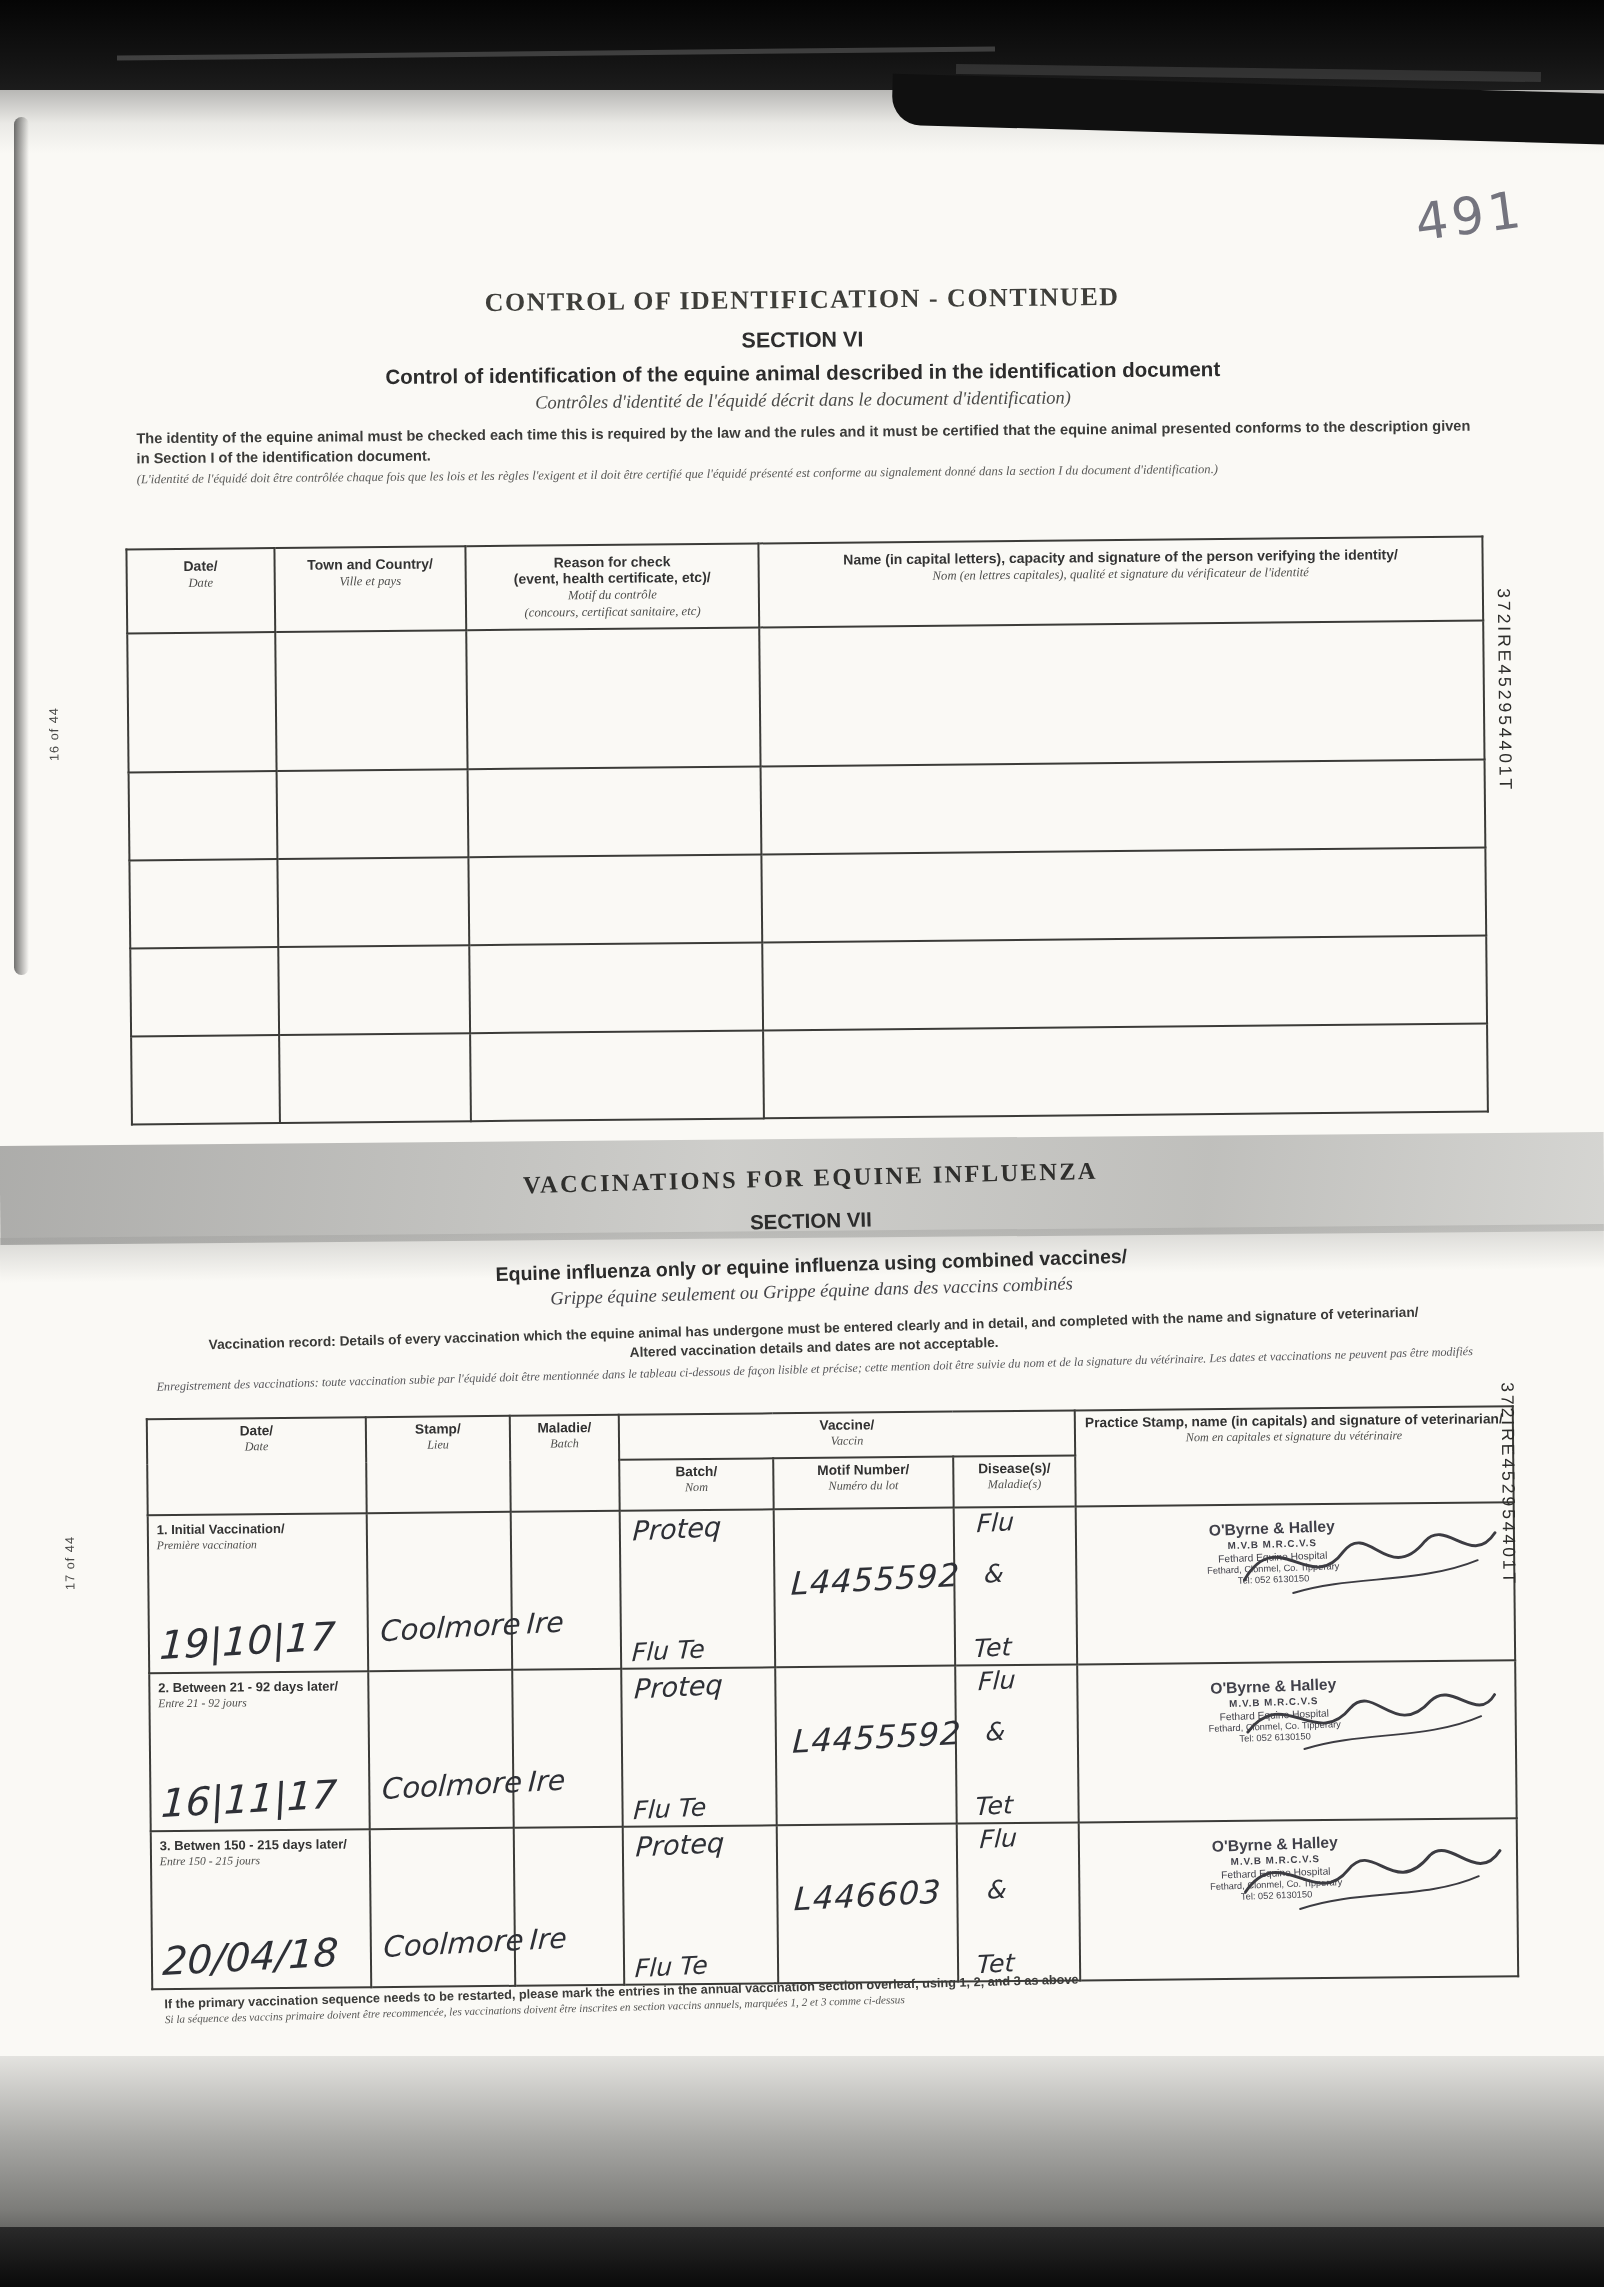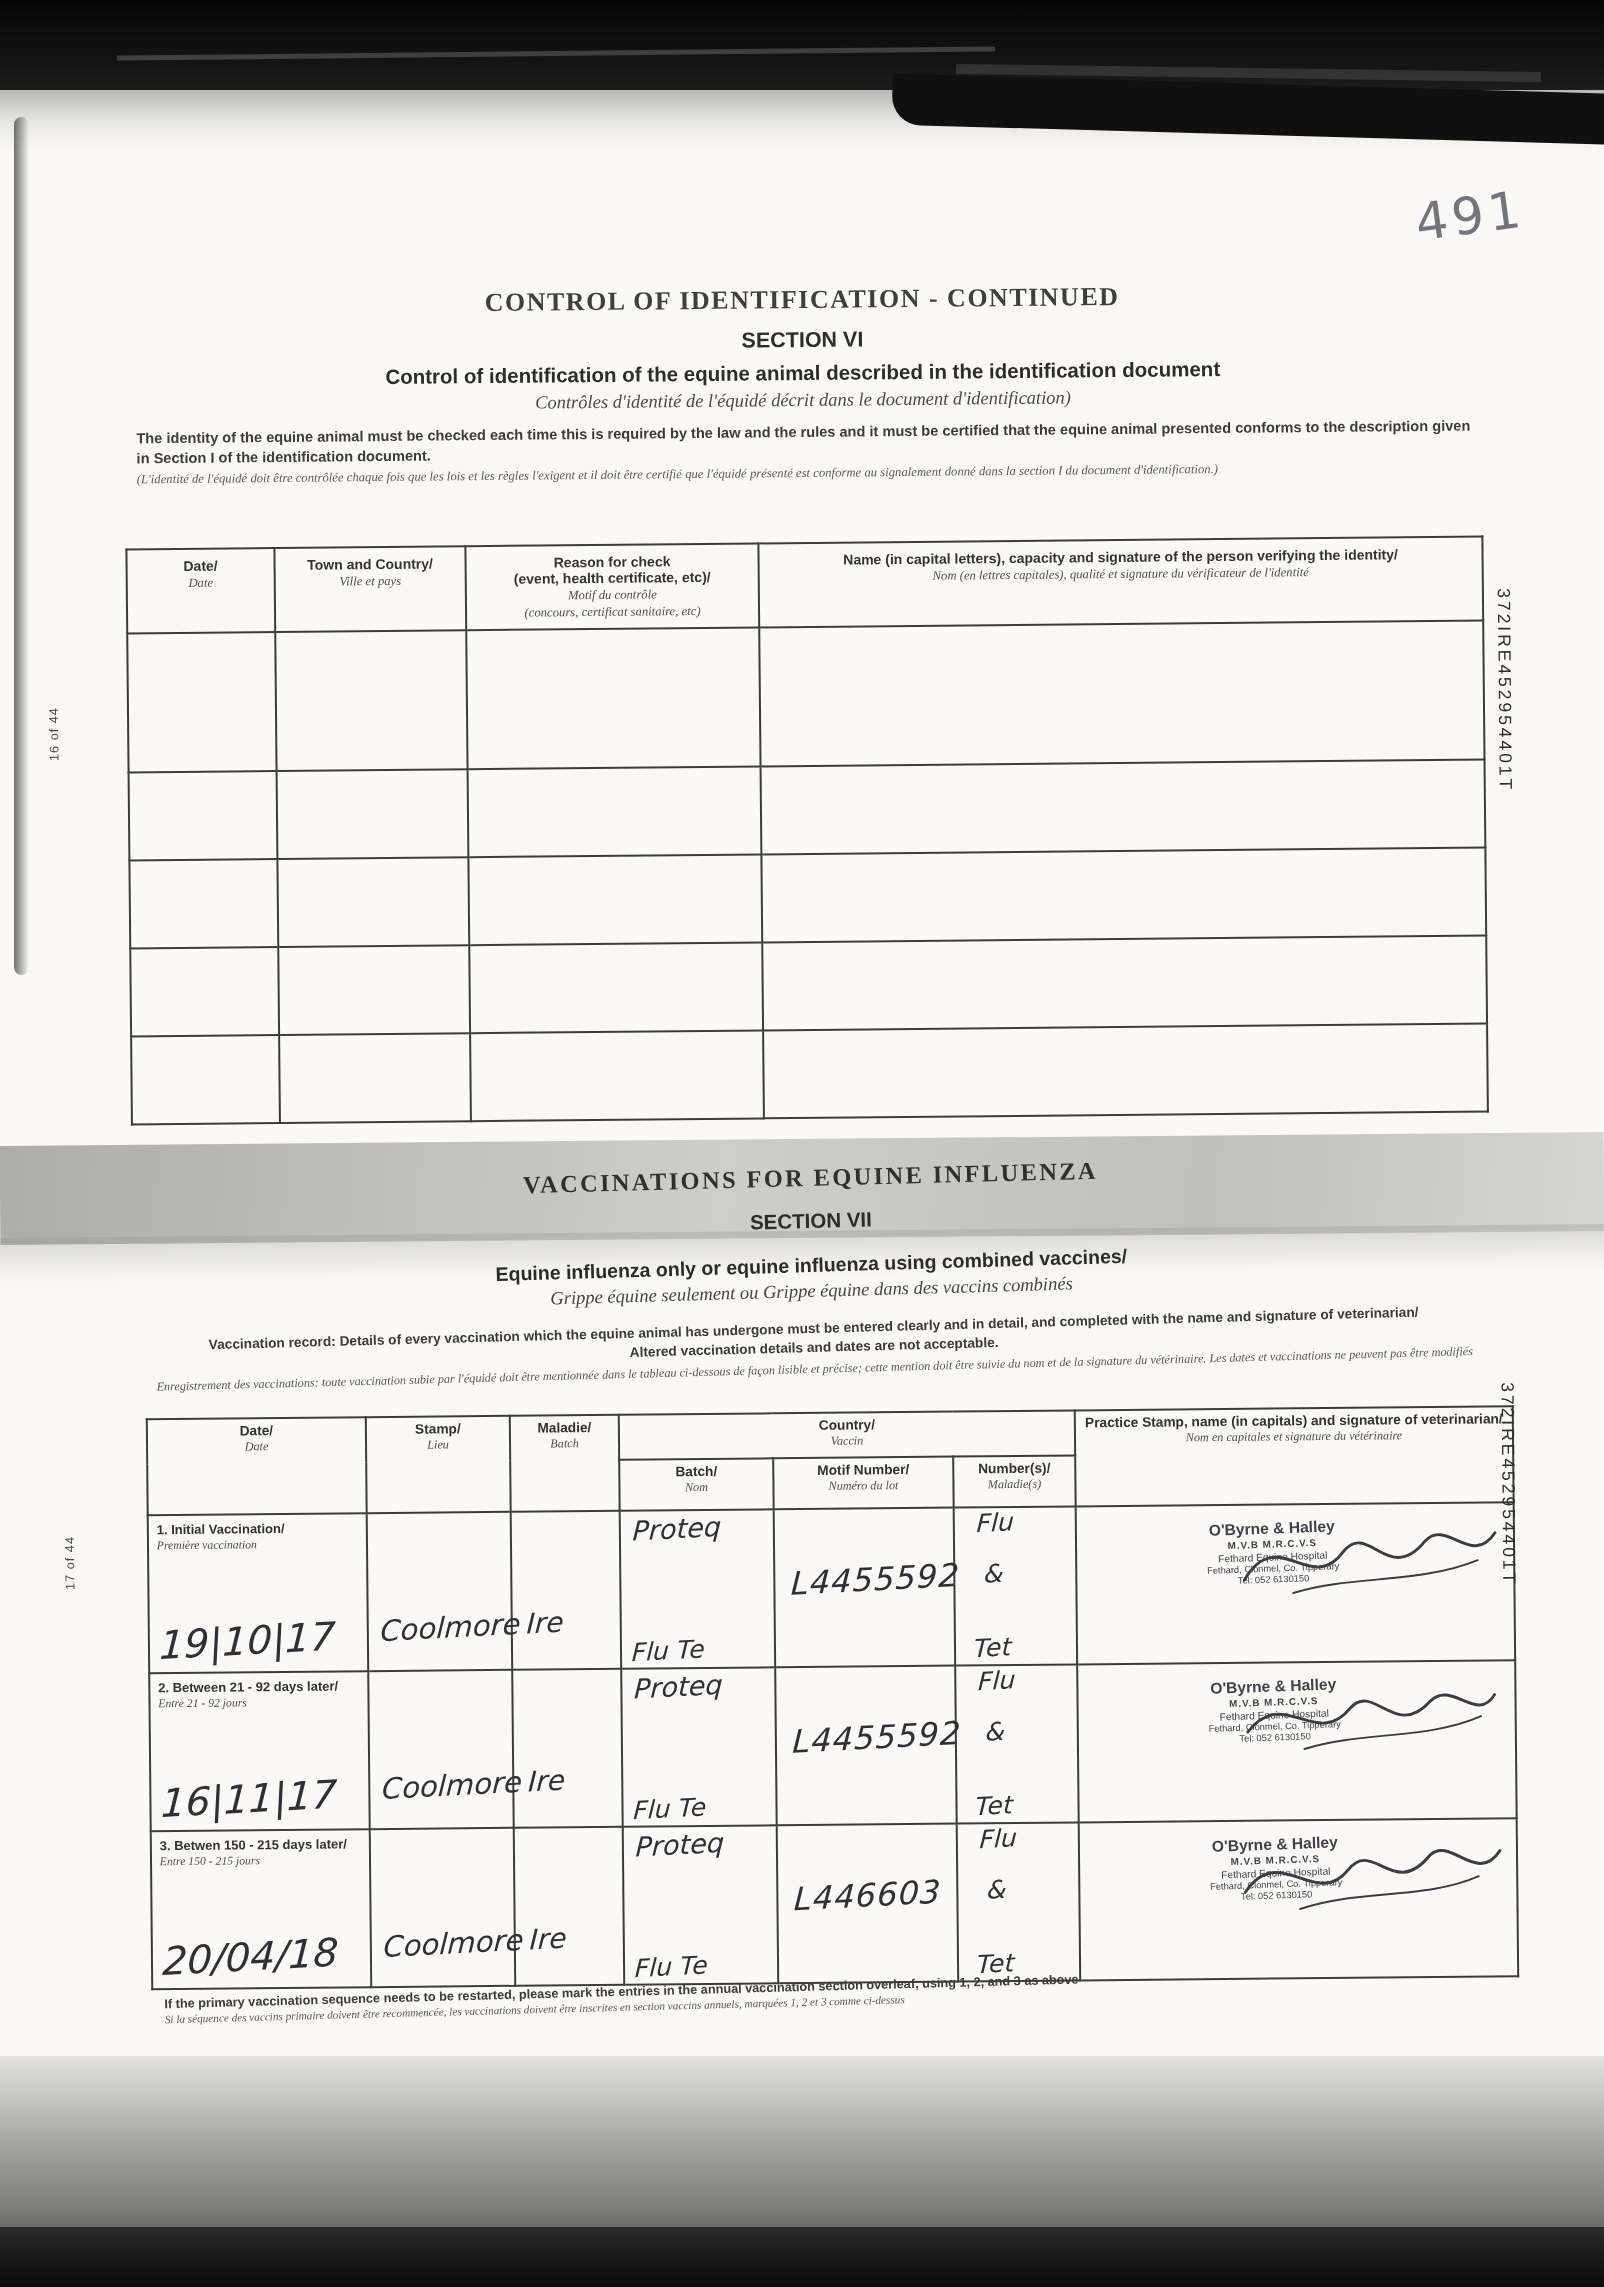--- a/index.html
+++ b/index.html
@@ -210,39 +210,39 @@
           </th>
           <th rowspan="2">
             <span>Stamp/</span>
             <span class="fr">Lieu</span>
           </th>
           <th rowspan="2">
             <span>Maladie/</span>
             <span class="fr">Batch</span>
           </th>
           <th colspan="3">
-            <span>Country/</span>
+            <span>Vaccine/</span>
             <span class="fr">Vaccin</span>
           </th>
           <th rowspan="2">
             <span>Practice Stamp, name (in capitals) and signature of veterinarian/</span>
             <span class="fr">Nom en capitales et signature du vétérinaire</span>
           </th>
         </tr>
         <tr style="height:51px">
           <th>
             <span>Batch/</span>
             <span class="fr">Nom</span>
           </th>
           <th>
             <span>Motif Number/</span>
             <span class="fr">Numéro du lot</span>
           </th>
           <th>
-            <span>Number(s)/</span>
+            <span>Disease(s)/</span>
             <span class="fr">Maladie(s)</span>
           </th>
         </tr>
       </thead>
       <tbody>
 
         <tr>
           <td>
             <div class="rowlabel">
               <span>1. Initial Vaccination/</span>

